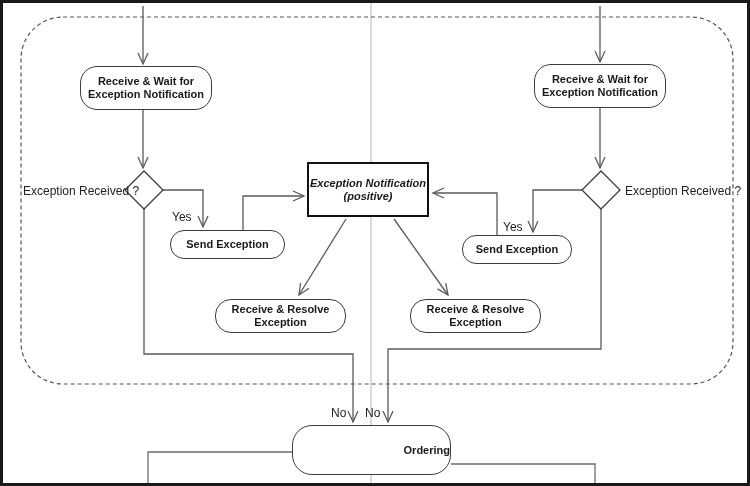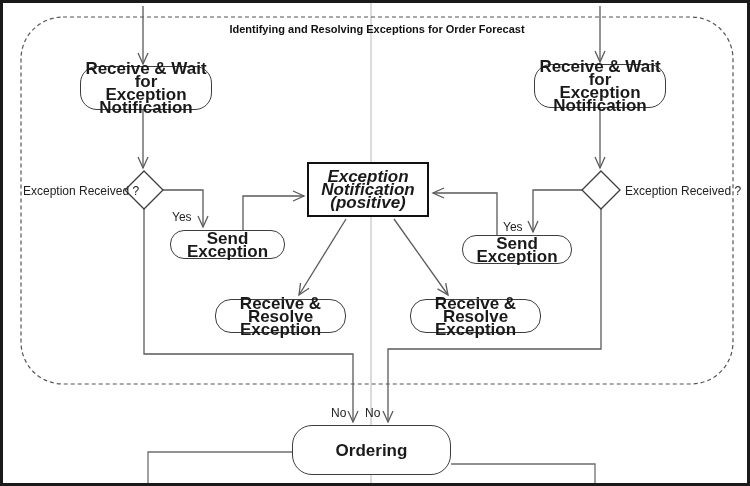--- a/index.html
+++ b/index.html
@@ -18,21 +18,21 @@
   .node {
     position: absolute;
     box-sizing: border-box;
     background: #ffffff;
     border: 1.4px solid #3d3d3d;
     display: flex;
     flex-direction: column;
     align-items: center;
     justify-content: center;
     text-align: center;
-    font-size: 17px;
+    font-size: 11px;
     font-weight: bold;
     color: #1a1a1a;
     line-height: 13px;
   }
   .rounded  { border-radius: 17px; }
   .rounded-sm { border-radius: 14px; }
   .central {
     border: 2.2px solid #111;
     font-style: italic;
     border-radius: 0;
@@ -88,21 +88,20 @@
     <path d="M141 205 V351 H350 V419" stroke="#5a5a5a" stroke-width="1.3" fill="none" marker-end="url(#arrow)"></path>
     <path d="M598 205 V346 H385 V419" stroke="#5a5a5a" stroke-width="1.3" fill="none" marker-end="url(#arrow)"></path>
 
     <path d="M290 449 H145 V484" stroke="#6e6e6e" stroke-width="1.3" fill="none"></path>
     <path d="M448 461 H592 V484" stroke="#6e6e6e" stroke-width="1.3" fill="none"></path>
 
     <polygon points="141,168 160,187 141,206 122,187" fill="#ffffff" stroke="#3d3d3d" stroke-width="1.3"></polygon>
     <polygon points="598,168 617,187 598,206 579,187" fill="#ffffff" stroke="#3d3d3d" stroke-width="1.3"></polygon>
   </svg>
 
-  <div class="title">Identifying and Resolving Exceptions for Order Forecast</div>
 
   <div class="node rounded" style="left:77px; top:63px; width:132px; height:44px;">
     <span>Receive &amp; Wait for</span>
     <span>Exception Notification</span>
   </div>
 
   <div class="node rounded" style="left:531px; top:61px; width:132px; height:44px;">
     <span>Receive &amp; Wait for</span>
     <span>Exception Notification</span>
   </div>
@@ -123,21 +122,21 @@
   <div class="node rounded-sm" style="left:212px; top:296px; width:131px; height:34px; border-radius:16px;">
     <span>Receive &amp; Resolve</span>
     <span>Exception</span>
   </div>
 
   <div class="node rounded-sm" style="left:407px; top:296px; width:131px; height:34px; border-radius:16px;">
     <span>Receive &amp; Resolve</span>
     <span>Exception</span>
   </div>
 
-  <div class="node rounded" style="left:289px; top:422px; width:159px; height:50px; border-radius:20px;">
+  <div class="node rounded" style="left:289px; top:422px; width:159px; height:50px; border-radius:20px;align-items:flex-end;">
     <span>Ordering</span>
   </div>
 
   <div class="lbl" style="left:20px; top:181px; width:98px; text-align:right;">Exception Received ?</div>
   <div class="lbl" style="left:622px; top:181px;">Exception Received ?</div>
 
   <div class="lbl" style="left:169px; top:207px;">Yes</div>
   <div class="lbl" style="left:500px; top:217px;">Yes</div>
 
   <div class="lbl" style="left:328px; top:403px;">No</div>

